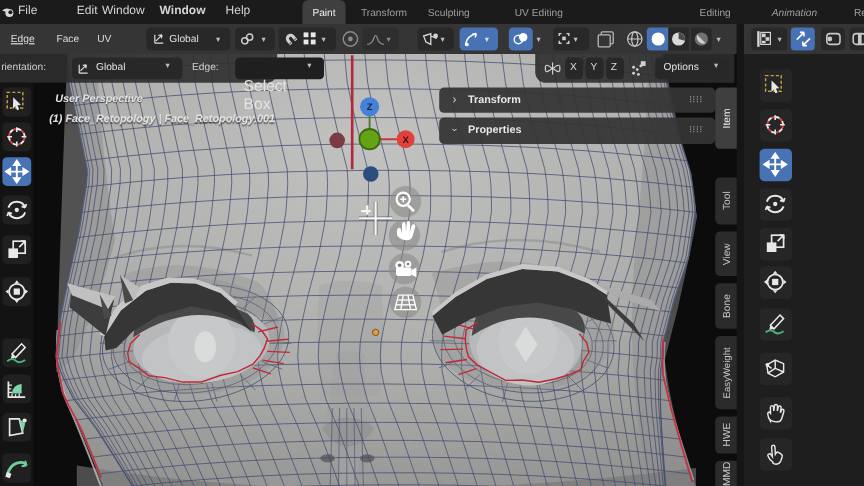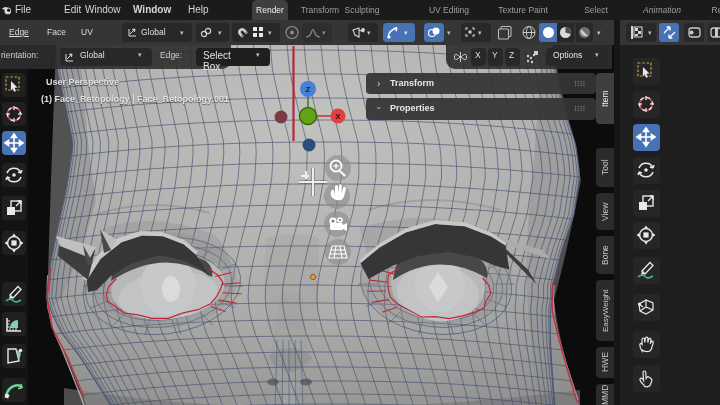--- a/index.html
+++ b/index.html
@@ -15,21 +15,21 @@
 .toolcol{position:absolute;left:0;top:69px;width:28px;height:336px;background:#131313;}
 .tbtn{position:absolute;left:2px;width:24px;height:24px;background:#202020;border-radius:4px;}
 .tbtn.blue{background:#4772b3;}
 .tsbar{position:absolute;top:45px;height:24px;background:#2e2e2eE6;}
 .npanel{position:absolute;background:#353535F0;border-radius:4px;color:#e8e8e8;font-size:9px;font-weight:bold;line-height:21px;}
 .vtab{position:absolute;left:596px;width:18px;background:#2b2b2b;border-radius:4px 0 0 4px;color:#c8c8c8;font-size:8.5px;text-align:center;}
 .vtab span{writing-mode:vertical-rl;transform:rotate(180deg);display:inline-block;height:100%;}
 .uvbody{position:absolute;left:620px;top:45px;width:100px;height:360px;background:#1e1e1e;}
 .uvbtn{position:absolute;left:633px;width:27px;height:27px;background:#262626;border-radius:4px;}
 .uvbtn.blue{background:#4772b3;}
-.ovtext{position:absolute;color:#e3e3e3;font-size:9px;font-weight:bold;text-shadow:0 1px 1px rgba(0,0,0,0.5);}
+.ovtext{position:absolute;color:#e3e3e3;font-size:9px;font-weight:bold;text-shadow:0 1px 1px rgba(0,0,0,0.5);font-style:italic;}
 </style></head>
 <body>
 
 <svg width="612" height="360" viewBox="0 0 612 360" style="position:absolute;left:0;top:45px">
 <g transform="translate(0,-45)">
 <rect x="0" y="45" width="612" height="360" fill="#0c0c0c"></rect>
 <defs>
 <linearGradient id="facegrad" x1="0" y1="0" x2="0" y2="1">
  <stop offset="0" stop-color="#b4b4b3"></stop>
  <stop offset="0.35" stop-color="#bcbdbb"></stop>
@@ -268,21 +268,21 @@
 <div class="tsbar" style="left:0;width:231px;border-radius:0 0 9px 0;">
   <span style="position:absolute;left:1px;top:5px;font-size:8.5px;color:#d0d0d0;">rientation:</span>
   <div class="btn" style="left:60px;top:3px;width:92px;height:18px;"></div>
   <span style="position:absolute;left:80px;top:5px;font-size:8.5px;color:#e3e3e3;">Global</span>
   <span class="chev" style="left:138px;top:6px;">▾</span>
   <svg class="abs" style="left:64px;top:6px" width="13" height="12">
       <path d="M2,10 L2,3 M2,10 L9,10 M3,8 L8,3 M8,3 l-3,0.5 M8,3 l-0.5,3" stroke="#ddd" stroke-width="1" fill="none"></path>
     </svg>
   <span style="position:absolute;left:160px;top:5px;font-size:8.5px;color:#d0d0d0;">Edge:</span>
   <div class="btn" style="left:196px;top:3px;width:74px;height:18px;background:#1f1f1f;"></div>
-  <span style="position:absolute;left:203px;top:5px;font-size:10px;color:#e3e3e3;">Select Box</span>
+  <span style="position:absolute;left:203px;top:19px;font-size:13px;color:#e3e3e3;">Select Box</span>
   <span class="chev" style="left:256px;top:6px;">▾</span>
 </div>
 
 
 <div class="tsbar" style="left:446px;width:166px;border-radius:0 0 0 9px;">
   <svg class="abs" style="left:6px;top:4px" width="17" height="16">
       <path d="M8.5,3 L8.5,13 M8,8 C4,4 2,5 2.5,8 C2,11 4,12 8,8 M9,8 C13,4 15,5 14.5,8 C15,11 13,12 9,8" stroke="#cfcfcf" stroke-width="1" fill="none"></path>
     </svg>
   <div class="btn" style="left:25px;top:3px;width:15px;height:18px;"></div>
   <span style="position:absolute;left:29px;top:5px;font-size:8.5px;color:#dedede;">X</span>
@@ -310,26 +310,25 @@
  <svg class="abs" style="left:1px;top:4px" width="12" height="13" viewBox="0 0 15 14">
       <circle cx="8.5" cy="7.5" r="4.2" fill="#d8d8d8"></circle>
       <circle cx="9.6" cy="6.6" r="2.1" fill="#1b1b1b"></circle>
       <path d="M1,5 Q4,2 8,3 L5,6 Z" fill="#d8d8d8"></path>
     </svg>
  <span class="menu" style="left:15px;">File</span>
  <span class="menu" style="left:64px;text-align:right;">Edit</span>
  <span class="menu" style="left:85px;">Window</span>
  <span class="menu" style="left:133px;font-weight:bold;">Window</span>
  <span class="menu" style="left:188px;">Help</span>
- <div class="tab active" style="left:252px;width:36px;">Render</div>
+ <div class="tab active" style="left:252px;width:36px;">Paint</div>
  <div class="tab" style="left:296px;width:48px;">Transform</div>
- <div class="tab" style="left:336px;width:52px;text-align:center;">Sculpting</div>
+ <div class="tab" style="left:348px;width:52px;text-align:center;">Sculpting</div>
  <div class="tab" style="left:420px;width:58px;">UV Editing</div>
- <div class="tab" style="left:488px;width:70px;">Texture Paint</div>
- <div class="tab" style="left:570px;width:52px;">Select</div>
+ <div class="tab" style="left:570px;width:52px;">Editing</div>
  <div class="tab" style="left:634px;width:56px;font-style:italic;">Animation</div>
  <div class="tab" style="left:702px;width:30px;">Re</div>
 </div>
 
 
 <div class="hdr"></div>
 <div style="position:absolute;left:614px;top:20px;width:6px;height:385px;background:#161616;"></div>
 <span class="hmenu" style="left:9px;text-decoration:underline;">Edge</span>
 <span class="hmenu" style="left:47px;">Face</span>
 <span class="hmenu" style="left:81px;">UV</span>

